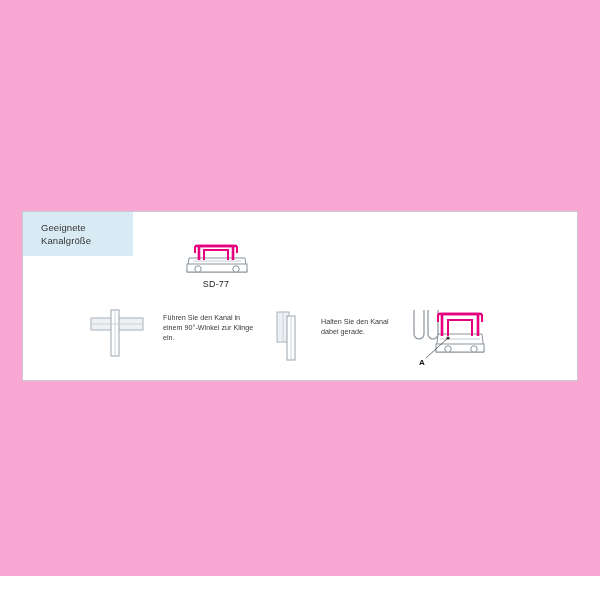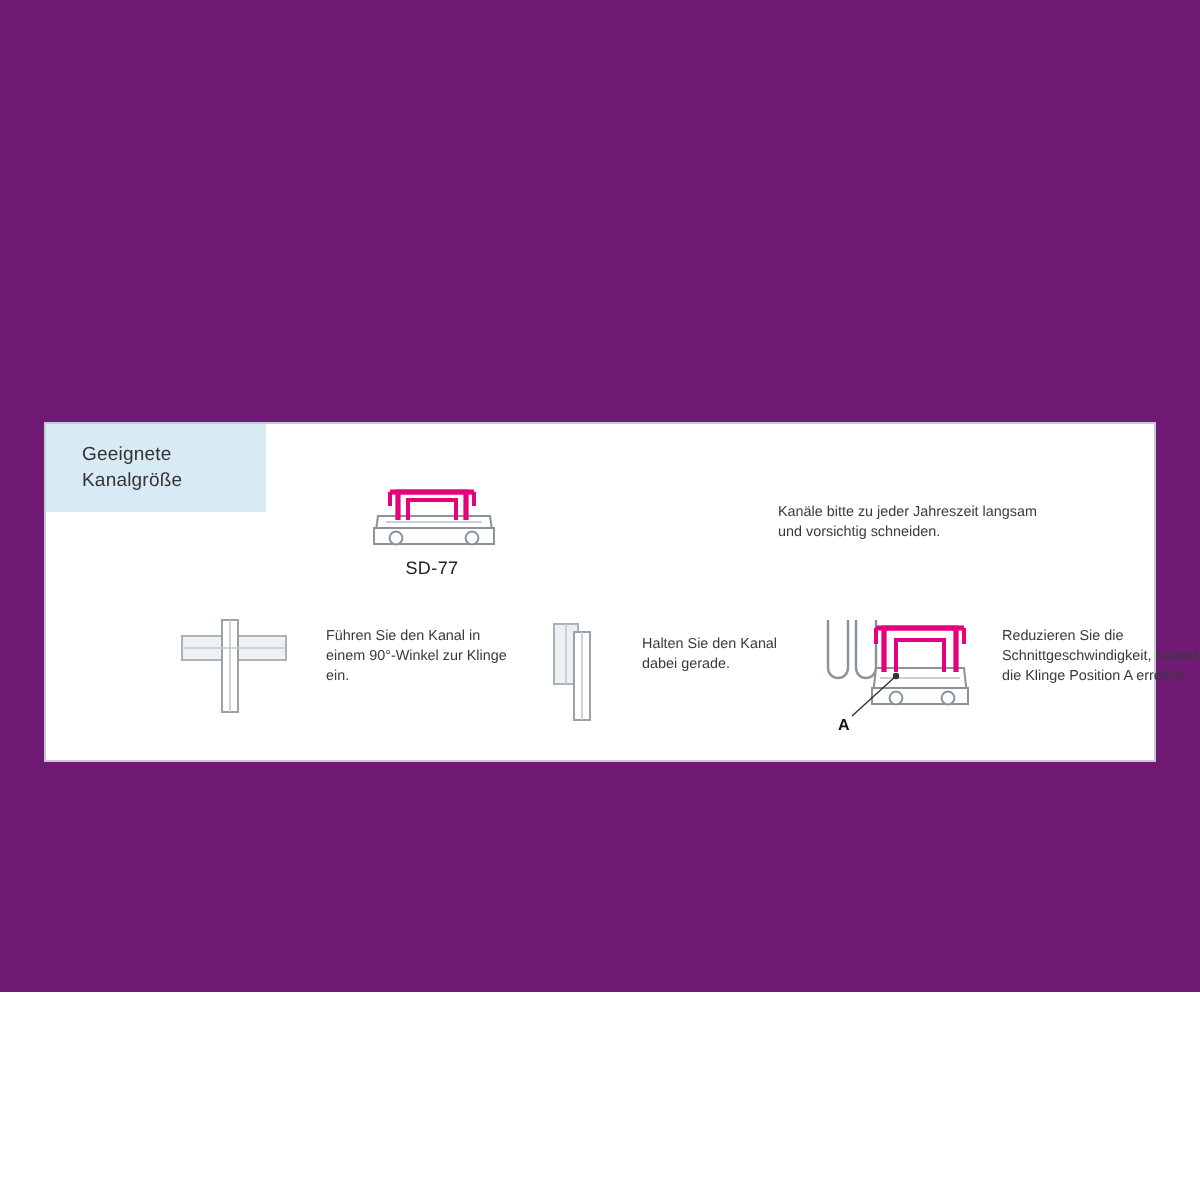--- a/index.html
+++ b/index.html
@@ -6,22 +6,22 @@
     margin: 0;
     padding: 0;
     background: #ffffff;
     width: 600px;
     height: 600px;
     font-family: "Liberation Sans", sans-serif;
   }
   #root {
     position: relative;
     width: 600px;
-    height: 496px;
-    background: #701a75;
+    height: 576px;
+    background: #f9a8d4;
     overflow: hidden;
   }
   .panel {
     position: absolute;
     left: 22px;
     top: 211px;
     width: 556px;
     height: 170px;
     border: 1px solid #c9c9d6;
     background: #ffffff;
@@ -123,21 +123,20 @@
         <line x1="24" y1="12" x2="66" y2="12" stroke="#e6007e" stroke-width="2.4"></line>
         <line x1="24" y1="12" x2="24" y2="19" stroke="#e6007e" stroke-width="2.0"></line>
         <line x1="66" y1="12" x2="66" y2="19" stroke="#e6007e" stroke-width="2.0"></line>
       </svg>
       </span>
       <div class="duct-label">SD-77</div>
     </div>
 
 
 
-    <div class="note" style="left:366px; top:39px;">Kanäle bitte zu jeder Jahreszeit langsam und vorsichtig schneiden.</div>
 
     <span class="svg-abs" style="left:62px; top:94px;">
       <svg width="66" height="54" viewBox="0 0 66 54">
         <rect x="6" y="12" width="52" height="12" fill="#eef1f4" stroke="#aab2ba" stroke-width="1"></rect>
         <rect x="26" y="4" width="8" height="46" fill="#ffffff" stroke="#9aa3ab" stroke-width="1"></rect>
         <line x1="30" y1="4" x2="30" y2="50" stroke="#c3c9cf" stroke-width="0.8"></line>
         <line x1="6" y1="18" x2="58" y2="18" stroke="#c3c9cf" stroke-width="0.8"></line>
       </svg>
     </span>
 
@@ -172,16 +171,15 @@
         <line x1="30" y1="10" x2="30" y2="18" stroke="#e6007e" stroke-width="2.0"></line>
         <line x1="74" y1="10" x2="74" y2="18" stroke="#e6007e" stroke-width="2.0"></line>
 
         <line x1="40" y1="34" x2="18" y2="54" stroke="#333333" stroke-width="0.7"></line>
         <circle cx="40" cy="34" r="1.6" fill="#333333"></circle>
       </svg>
     </span>
 
     <div class="letter-a" style="left:396px; top:146px;">A</div>
 
-    <div class="note-4" style="left:478px; top:101px;">Reduzieren Sie die Schnittgeschwindigkeit, sobald die Klinge Position A erreicht.</div>
 
   </div>
 </div>
 
 </body></html>

